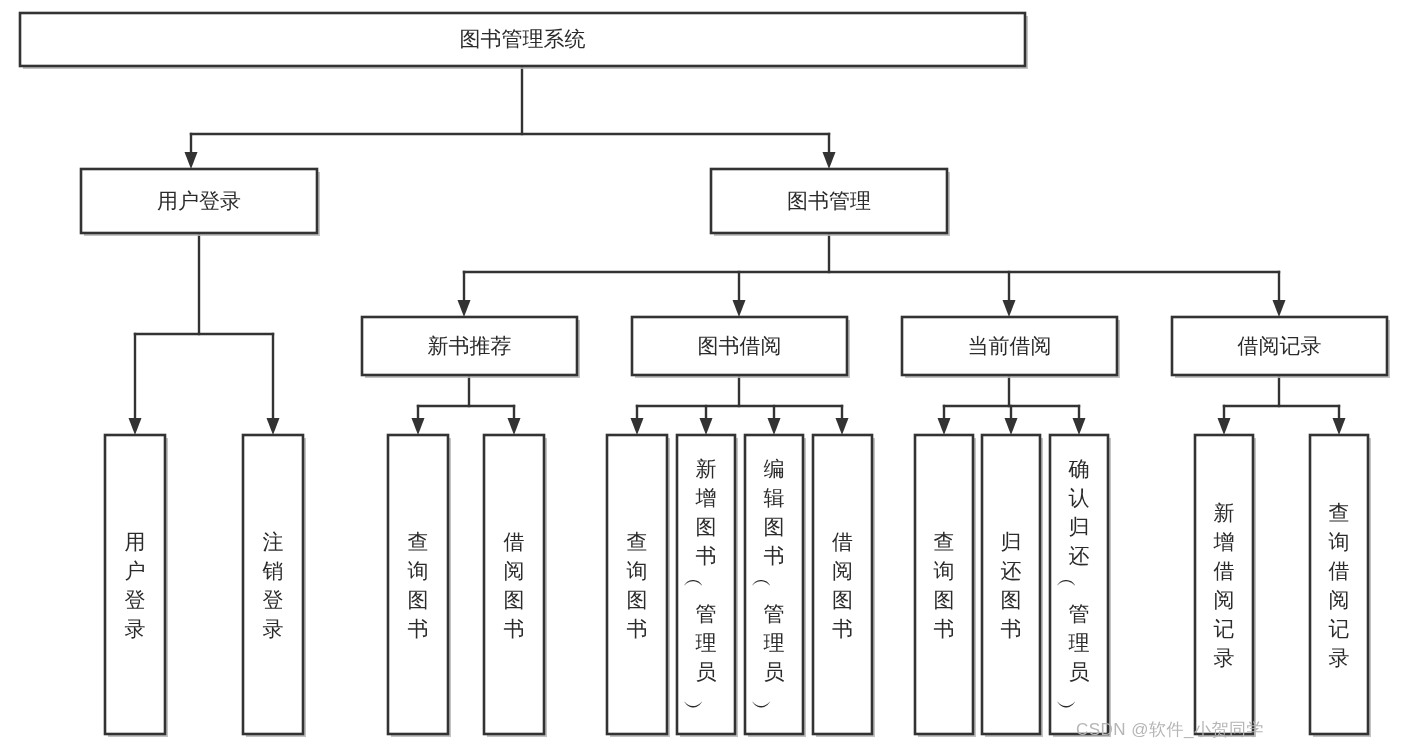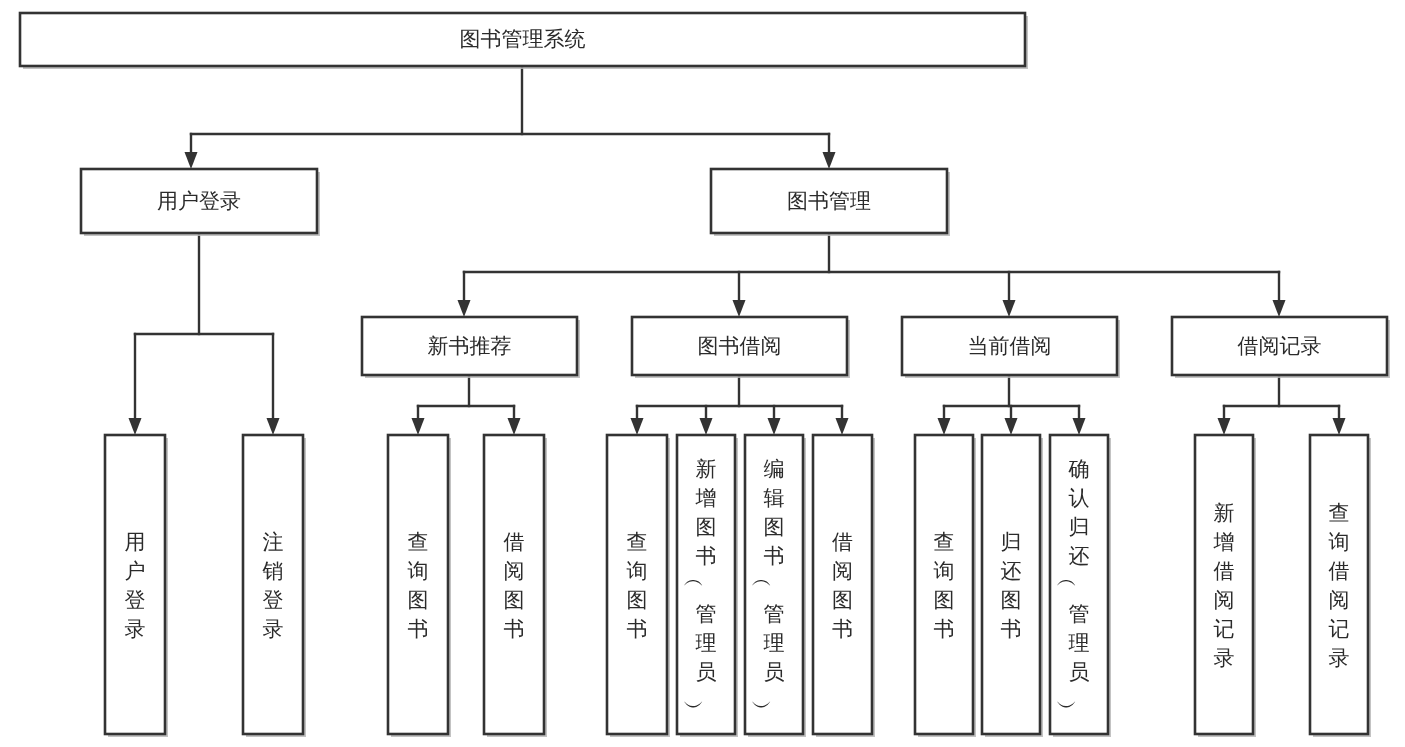--- a/index.html
+++ b/index.html
@@ -235,13 +235,14 @@
         <rect class="node-shadow" x="1198" y="438" width="58" height="299"></rect>
         <rect class="node-box" x="1195" y="435" width="58" height="299"></rect>
         <text class="node-label-v" x="1224" y="519.5"><tspan x="1224" dy="0">新</tspan><tspan x="1224" dy="29">增</tspan><tspan x="1224" dy="29">借</tspan><tspan x="1224" dy="29">阅</tspan><tspan x="1224" dy="29">记</tspan><tspan x="1224" dy="29">录</tspan></text>
       </g>
       <g>
         <rect class="node-shadow" x="1313" y="438" width="58" height="299"></rect>
         <rect class="node-box" x="1310" y="435" width="58" height="299"></rect>
         <text class="node-label-v" x="1339" y="519.5"><tspan x="1339" dy="0">查</tspan><tspan x="1339" dy="29">询</tspan><tspan x="1339" dy="29">借</tspan><tspan x="1339" dy="29">阅</tspan><tspan x="1339" dy="29">记</tspan><tspan x="1339" dy="29">录</tspan></text>
       </g>
     </svg>
+  <div class="watermark">CSDN @软件_小贺同学</div>
 </div>
 
 </body></html>

